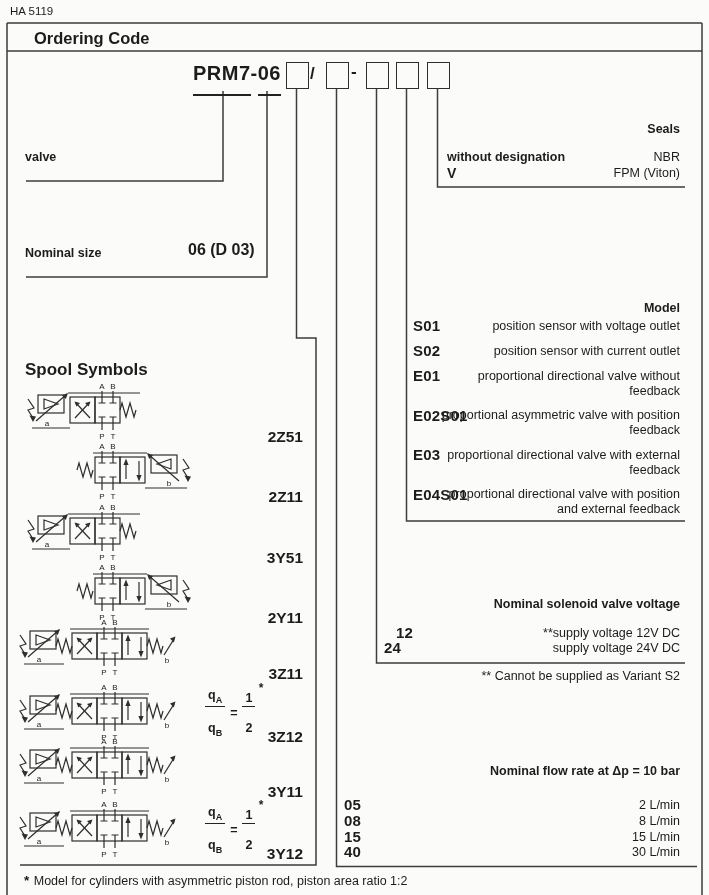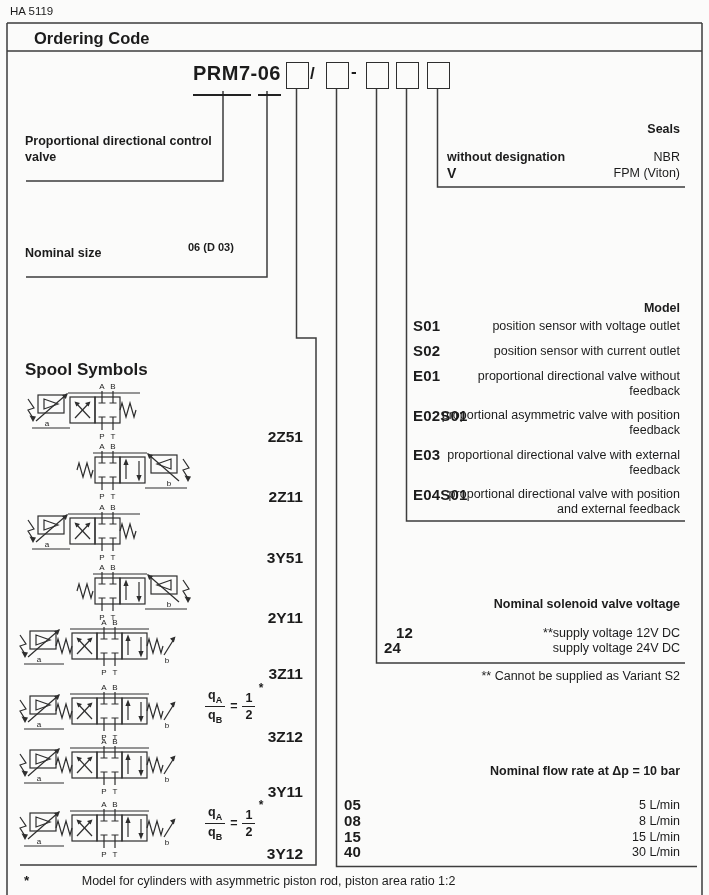--- a/index.html
+++ b/index.html
@@ -21,27 +21,27 @@
   .codebox{position:absolute;width:21px;height:25px;border:1.6px solid #2e2e2e;background:transparent;z-index:2;}
   .sep{position:absolute;font-weight:bold;font-size:17px;z-index:2;}
   .prm{position:absolute;font-weight:bold;font-size:20px;letter-spacing:.5px;z-index:2;}
   .prm .u{border-bottom:2px solid #222;padding-bottom:10px;}
   .spool-sym{position:absolute;z-index:2;}
   .spool-sym svg text{font-family:"Liberation Sans",sans-serif;}
   .spool-code{position:absolute;left:230px;width:73px;text-align:right;font-weight:bold;font-size:15.5px;z-index:2;margin-top:31px;}
   .formula{position:absolute;left:205px;width:64px;z-index:2;font-size:12.5px;font-weight:bold;display:flex;align-items:center;}
   .frac{display:inline-block;text-align:center;vertical-align:middle;}
   .frac .fnum{display:block;border-bottom:1.3px solid #222;padding:0 3px 1px;}
-  .frac .fden{display:block;padding-top:1px;text-align:center;}
+  .frac .fden{display:block;padding-top:14px;text-align:center;}
   .frac sub{font-size:9px;}
   .feq{margin:0 5px;}
   .rhs{position:relative;}
   .fstar{position:absolute;top:-10px;right:-8px;font-size:12px;font-weight:bold;}
   .foot-star{font-weight:bold;font-size:13.5px;}
-  .foot-text{font-size:12.5px;margin-left:48px;}
+  .foot-text{font-size:12.5px;}
 </style>
 </head>
 <body>
 
 <svg class="overlay" width="709" height="895">
   <g stroke="#3d3d3d" stroke-width="1.5" fill="none">
     <path d="M7,23 H702 M7,23 V895 M702,23 V895"></path>
     <path d="M7,51 H702"></path>
     <path d="M223,91 V181 H26"></path>
     <path d="M267,91 V277 H26"></path>
@@ -58,23 +58,23 @@
 
 <div class="prm" style="left:193px;top:62px"><span class="u">PRM7</span><span>-</span><span class="u">06</span></div>
 <div class="codebox" style="left:286px;top:62px"></div>
 <div class="sep" style="left:310px;top:64px">/</div>
 <div class="codebox" style="left:326px;top:62px"></div>
 <div class="sep" style="left:351px;top:62px">-</div>
 <div class="codebox" style="left:366px;top:62px"></div>
 <div class="codebox" style="left:396px;top:62px"></div>
 <div class="codebox" style="left:427px;top:62px"></div>
 
-<div class="txt b wrap" style="left:25px;top:133px;width:205px;font-size:12.5px;line-height:16px"><span>Proportional directional control</span><br><span>valve</span></div>
+<div class="txt b wrap" style="left:25px;top:133px;width:205px;font-size:12.5px;line-height:16px"><br><span>valve</span></div>
 <div class="txt b" style="left:25px;top:246px;font-size:12.5px">Nominal size</div>
-<div class="txt b" style="left:188px;top:241px;font-size:11px">06 (D 03)</div>
+<div class="txt b" style="left:188px;top:241px;font-size:16px">06 (D 03)</div>
 <div class="txt b" style="left:25px;top:360px;font-size:17px">Spool Symbols</div>
 
 <div class="spool-sym" style="left:20px;top:381px"><svg width="150" height="60" viewBox="0 0 150 60">
       <path d="M8,18 l6,9 l-6,2 l5,8" stroke="#2e2e2e" stroke-width="1.2" fill="none"></path>
       <polygon points="13,41 9.5,34.5 16,35.5" fill="#2e2e2e"></polygon>
       <rect x="18" y="14" width="26" height="18" stroke="#2e2e2e" stroke-width="1.2" fill="none"></rect>
       <polygon points="24,18 24,28 38,23" stroke="#2e2e2e" stroke-width="1.2" fill="none"></polygon>
       <line x1="16" y1="40" x2="47" y2="13" stroke="#2e2e2e" stroke-width="1.2" fill="none"></line>
       <polygon points="48,12 42,14.2 45.8,18" fill="#2e2e2e"></polygon>
       <text x="27" y="45" font-size="8" text-anchor="middle" fill="#1b1b1b">a</text>
@@ -368,21 +368,21 @@
 
 <div class="txt sec-title ralign rcol" style="top:597px;width:300px">Nominal solenoid valve voltage</div>
 <div class="txt code15" style="left:396px;top:624px">12</div>
 <div class="txt desc ralign rcol" style="top:626px;width:250px">**supply voltage 12V DC</div>
 <div class="txt code15" style="left:384px;top:639px">24</div>
 <div class="txt desc ralign rcol" style="top:641px;width:250px">supply voltage 24V DC</div>
 <div class="txt desc ralign rcol" style="top:669px;width:300px">** Cannot be supplied as Variant S2</div>
 
 <div class="txt sec-title ralign rcol" style="top:764px;width:300px">Nominal flow rate at Δp = 10 bar</div>
 <div class="txt code15" style="left:344px;top:796px">05</div>
-<div class="txt desc ralign rcol" style="top:798px;width:150px">5 L/min</div>
+<div class="txt desc ralign rcol" style="top:798px;width:150px">2 L/min</div>
 <div class="txt code15" style="left:344px;top:812px">08</div>
 <div class="txt desc ralign rcol" style="top:814px;width:150px">8 L/min</div>
 <div class="txt code15" style="left:344px;top:828px">15</div>
 <div class="txt desc ralign rcol" style="top:830px;width:150px">15 L/min</div>
 <div class="txt code15" style="left:344px;top:843px">40</div>
 <div class="txt desc ralign rcol" style="top:845px;width:150px">30 L/min</div>
 
 <div class="txt" style="left:24px;top:871px"><span class="foot-star">*</span> <span class="foot-text">Model for cylinders with asymmetric piston rod, piston area ratio 1:2</span></div>
 
 </body></html>

